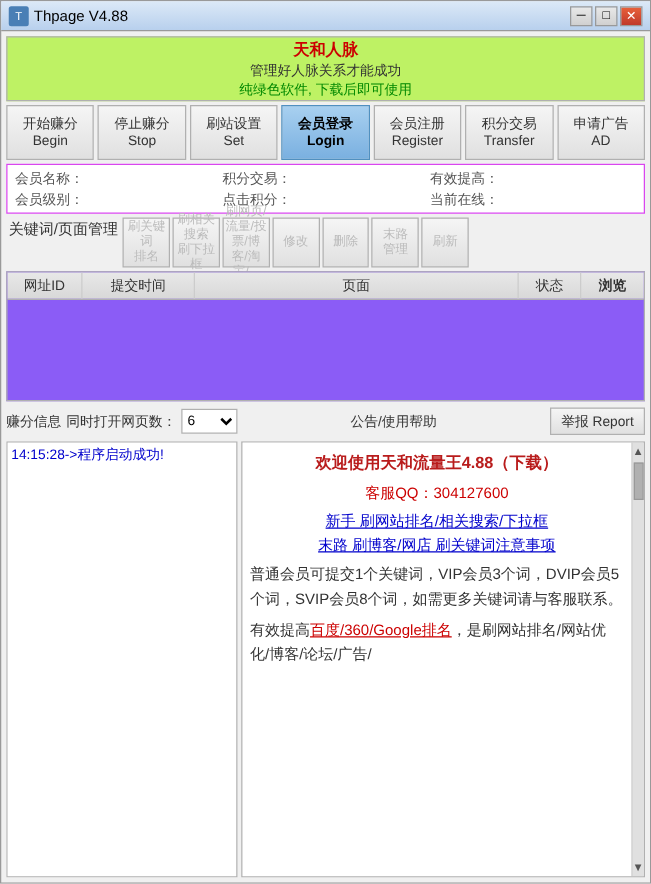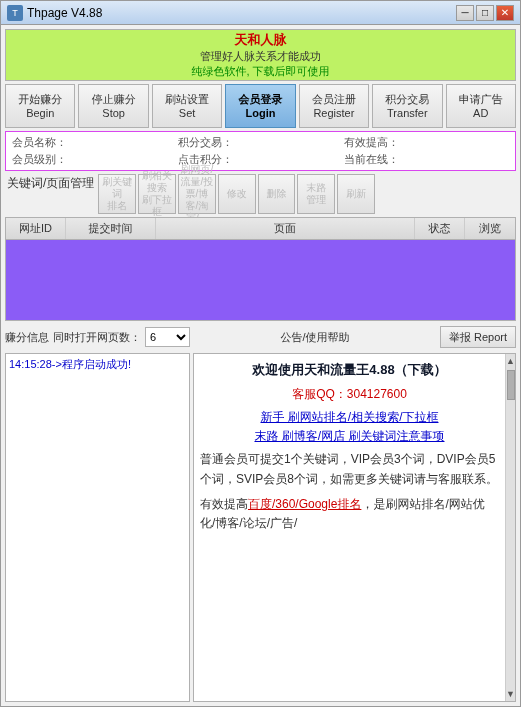--- a/index.html
+++ b/index.html
@@ -195,21 +195,21 @@
       background: linear-gradient(to bottom, #e8e8e8, #d8d8d8);
       border-bottom: 1px solid #b0b0b0;
     }
     .th {
       padding: 3px 4px;
       font-size: 11px;
       color: #333;
       border-right: 1px solid #ccc;
       text-align: center;
     }
-    .th:last-child { border-right: none; }
+    .th:last-child { border-right: none; font-weight: bold; }
     .col-id { width: 60px; }
     .col-time { width: 90px; }
     .col-page { flex: 1; }
     .col-status { width: 50px; }
     .col-view { width: 50px; }
     .table-body {
       height: 80px;
       overflow-y: auto;
     }
     .bottom-bar {
@@ -278,21 +278,21 @@
       overflow-y: auto;
       padding: 6px;
       position: relative;
     }
     .info-panel-content {
       font-size: 12px;
       line-height: 1.6;
       color: #333;
     }
     .info-title {
-      color: #0f172a;
+      color: #b91c1c;
       font-size: 13px;
       font-weight: bold;
       text-align: center;
       margin-bottom: 4px;
     }
     .info-service {
       color: #cc0000;
       text-align: center;
       font-size: 12px;
       margin-bottom: 4px;

